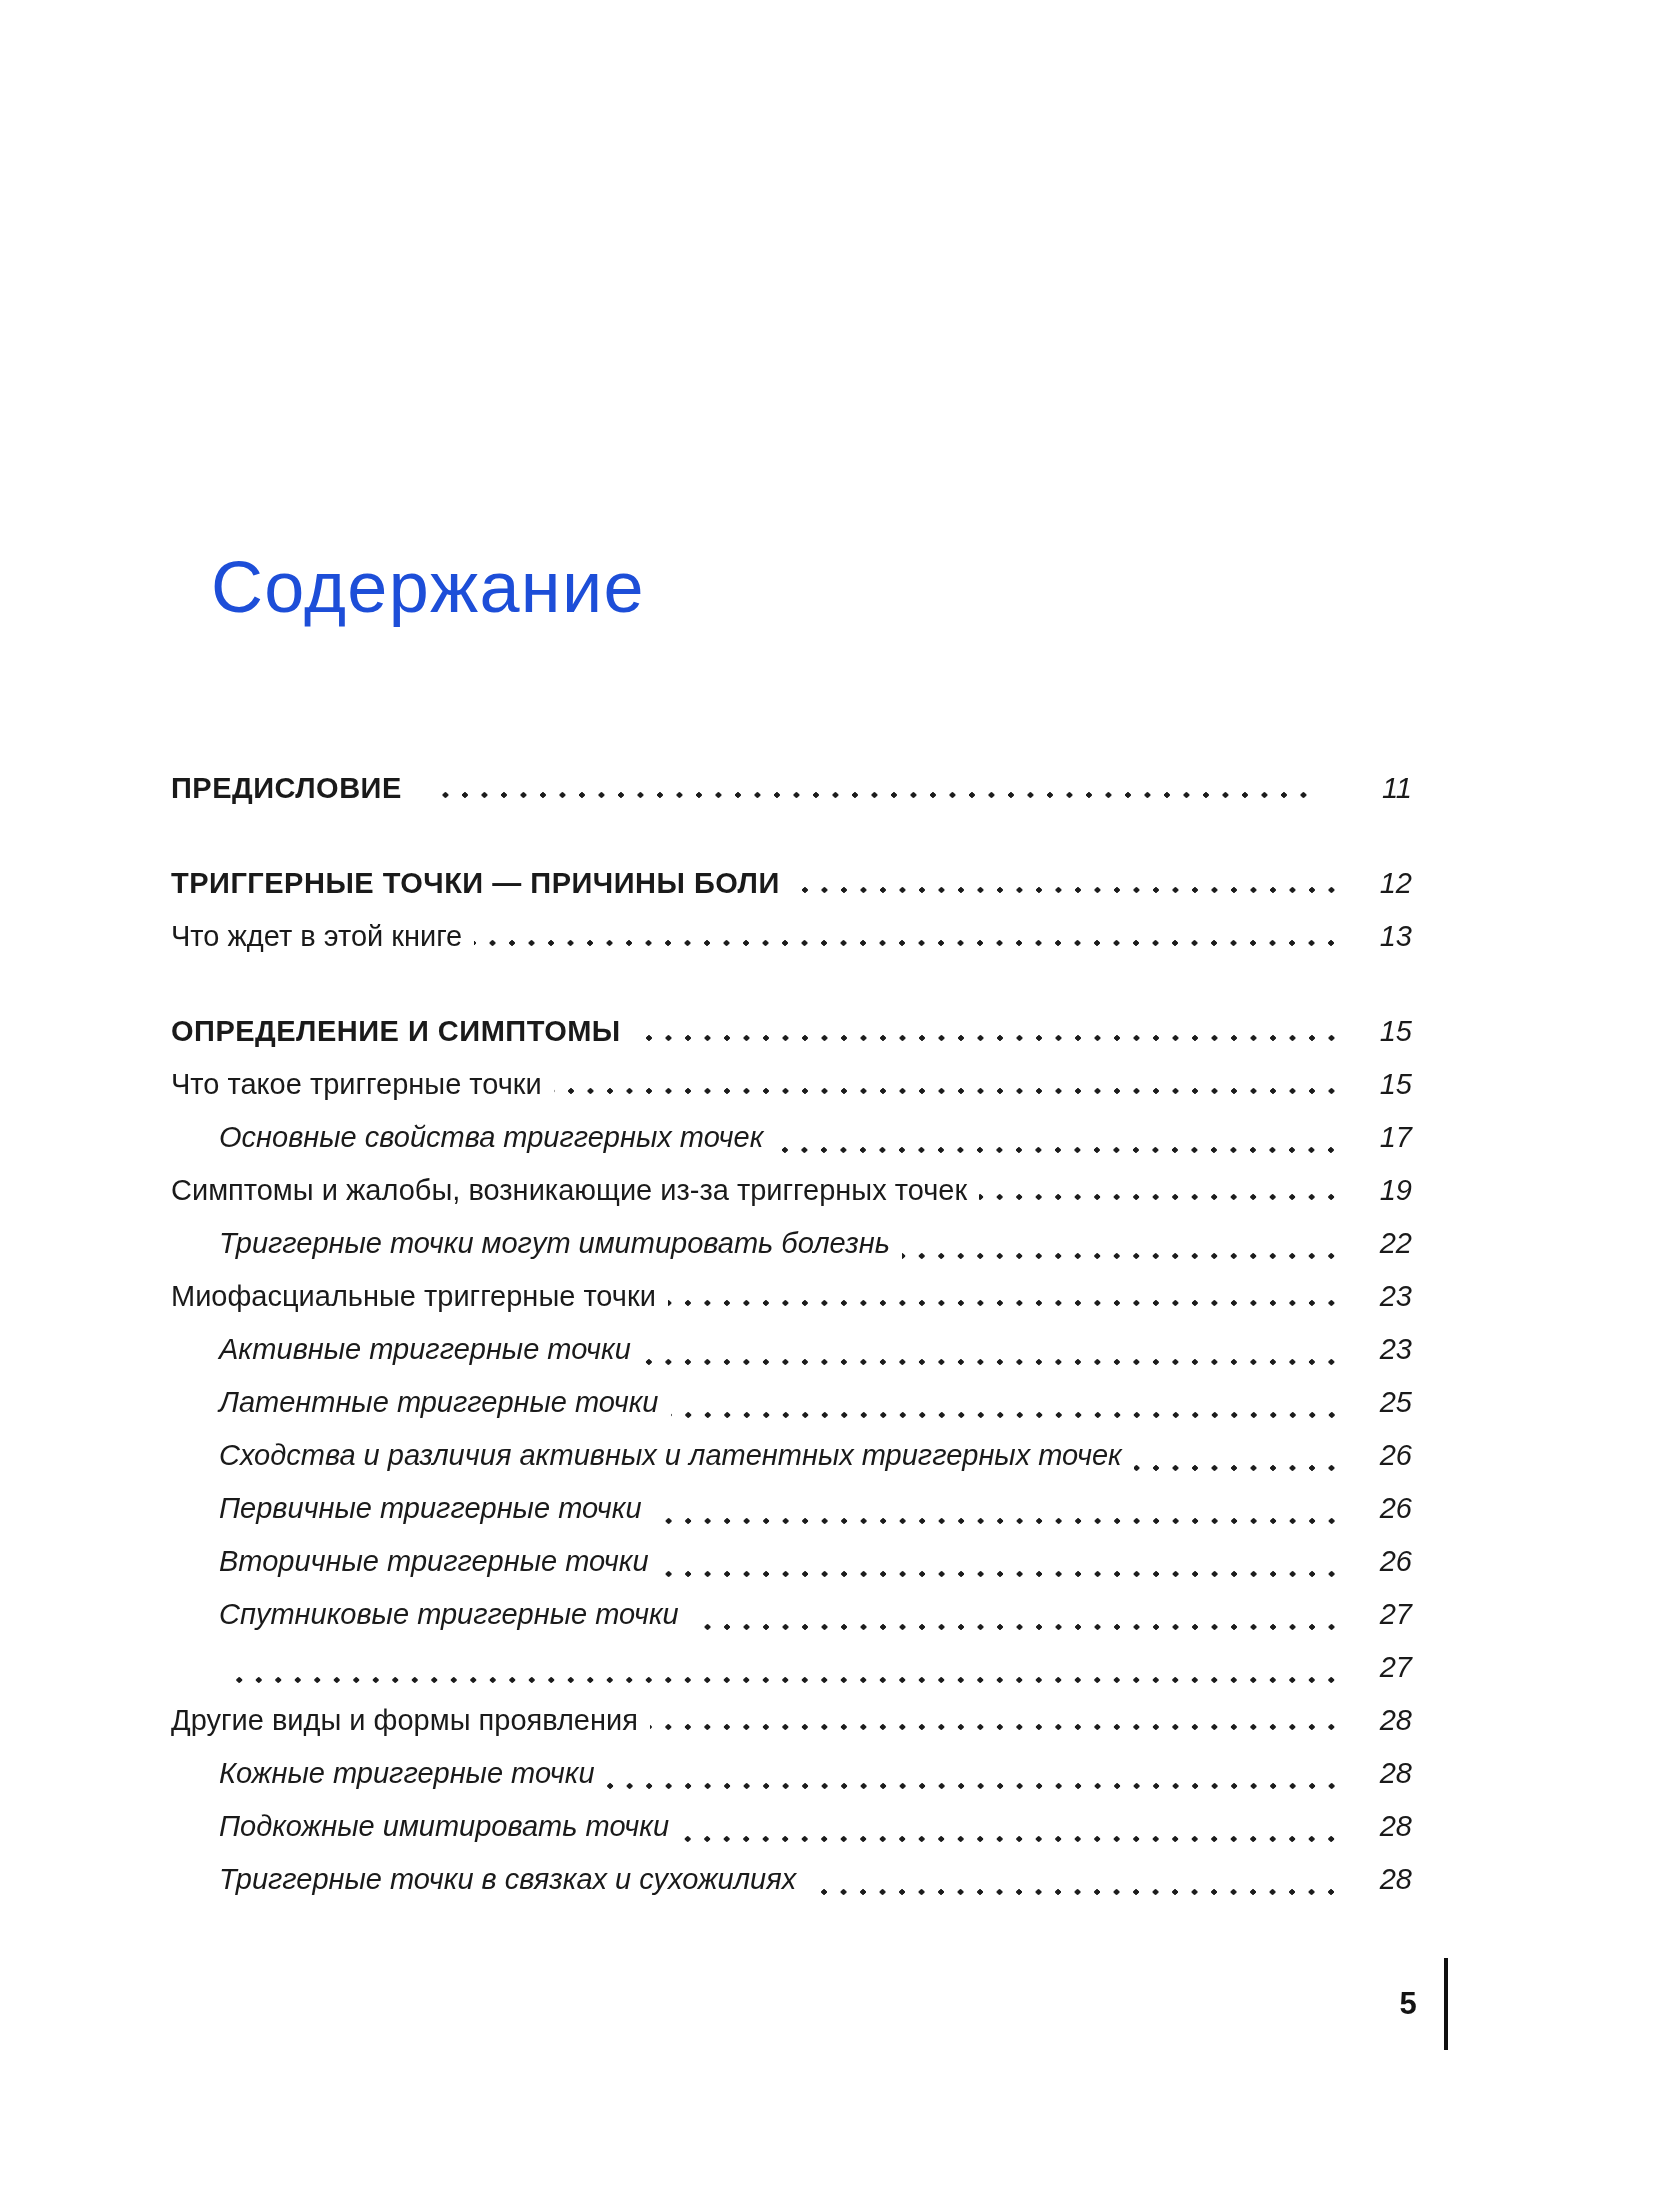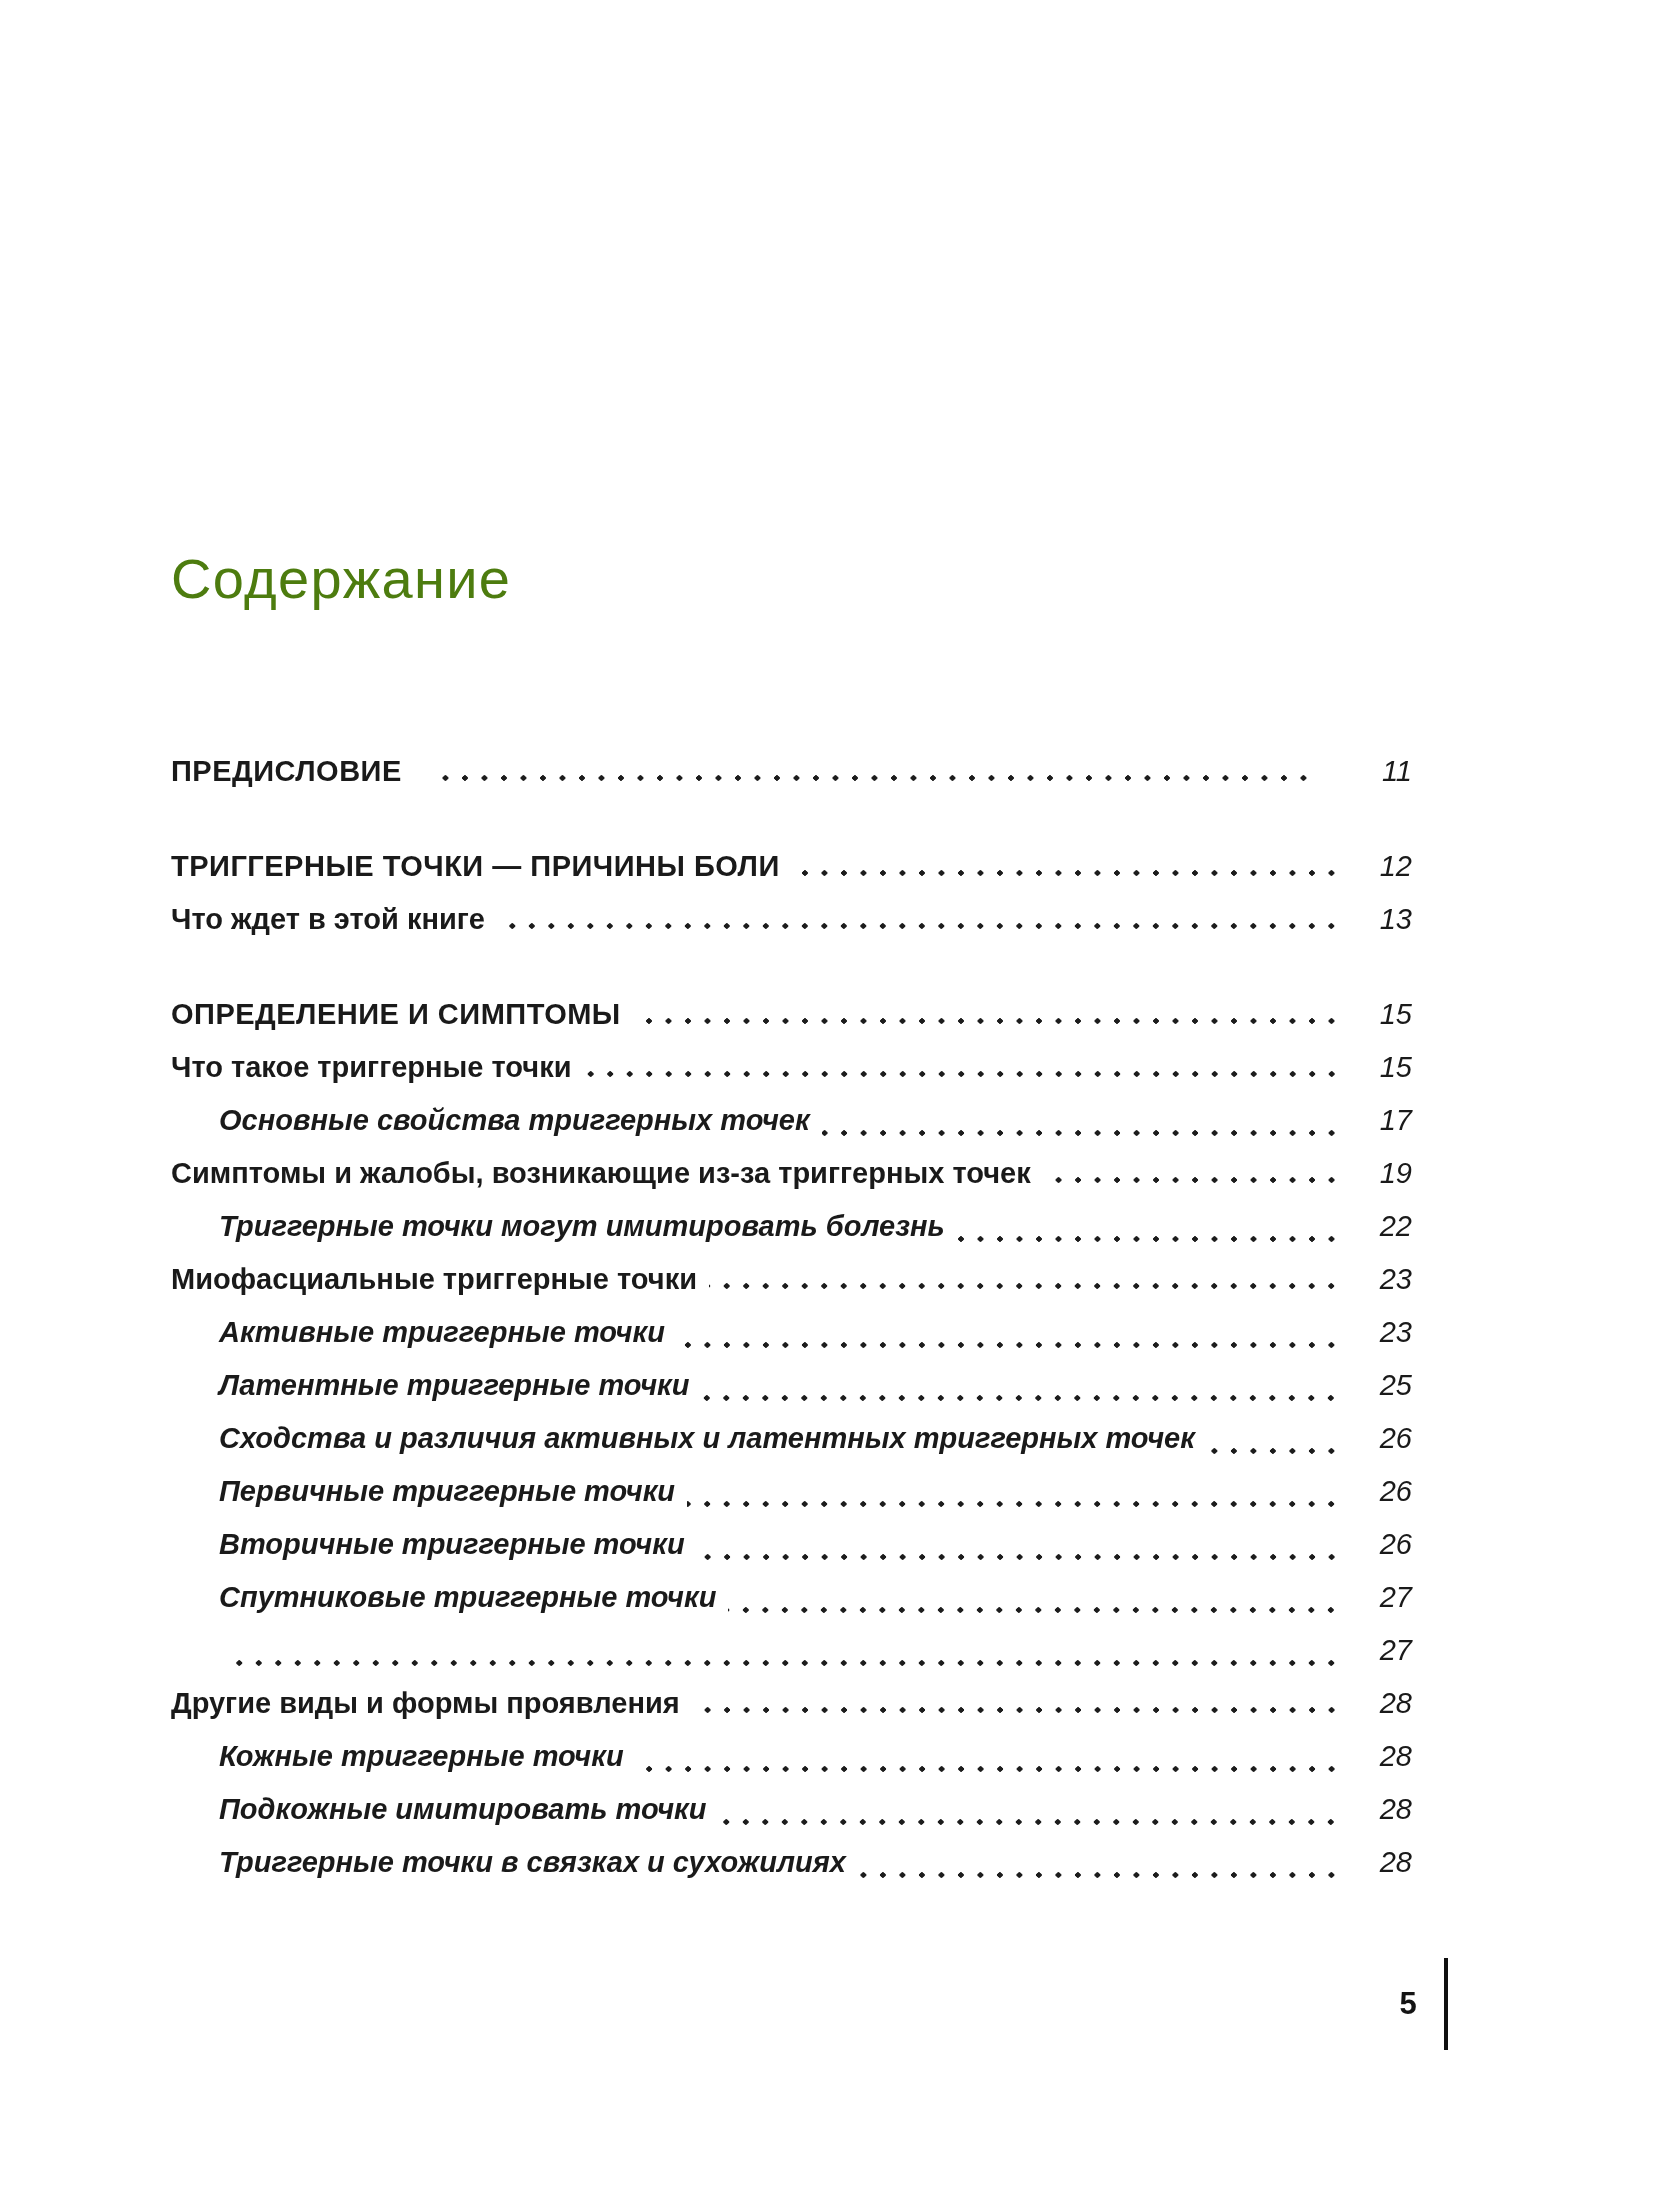--- a/index.html
+++ b/index.html
@@ -12,25 +12,26 @@
     font-family: "Liberation Sans", "DejaVu Sans", sans-serif;
     color: #1a1a1a;
   }
   .content {
     position: absolute;
     left: 171px;
     top: 550px;
     width: 1241px;
   }
   .doc-title {
-    font-size: 56px;
+    font-size: 72px;
     font-weight: 300;
     letter-spacing: 1.3px;
-    color: #4d7c0f;
+    color: #1d4ed8;
     line-height: 1.05;
+    margin-left: 40px;
   }
   .toc {
     margin-top: 146px;
   }
   .toc-row {
     display: flex;
     align-items: baseline;
     font-size: 29px;
     line-height: 32px;
     margin-top: 21px;
@@ -40,21 +41,20 @@
   .toc-row.gap-large { margin-top: 63px; }
   .toc-row.section .label {
     font-weight: 700;
     letter-spacing: 0.5px;
   }
   .toc-row.sub { padding-left: 48px; align-items: flex-end; }
   .toc-row.sub .label { font-style: italic; }
   .label {
     flex: 0 1 auto;
     white-space: nowrap;
-    font-weight: bold;
   }
   .leader {
     flex: 1 1 auto;
     min-width: 24px;
     height: 6px;
     margin: 0 17px 0 12px;
     background-image: radial-gradient(circle, #1c1c1c 2.5px, transparent 2.9px);
     background-size: 19.5px 6px;
     background-position: right center;
     background-repeat: repeat-x;

